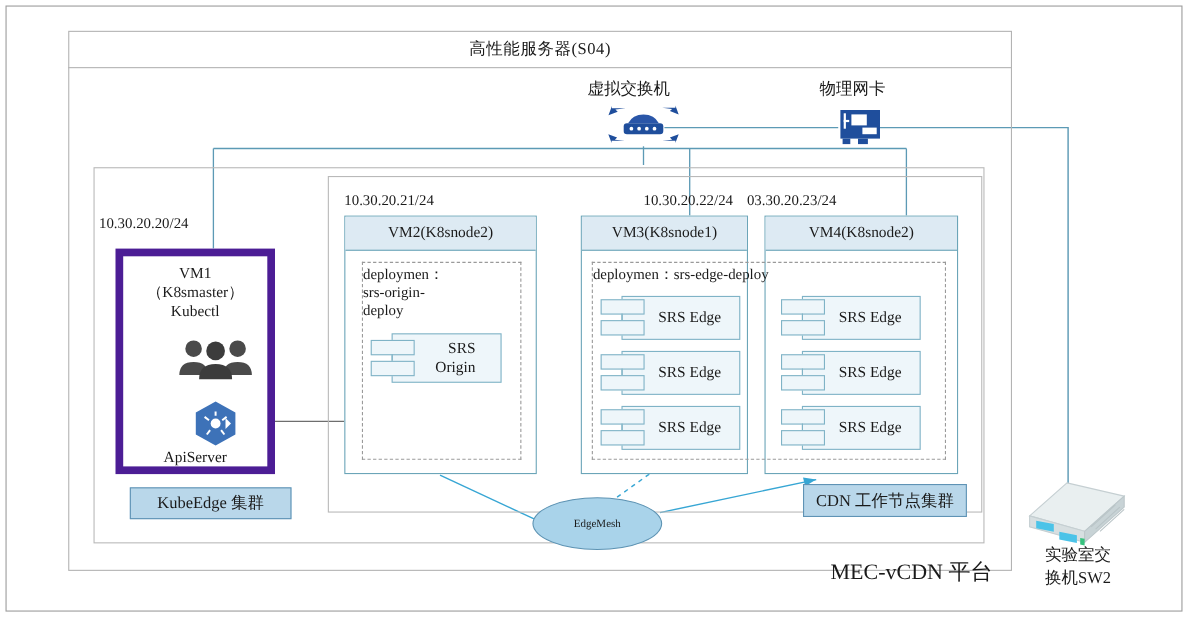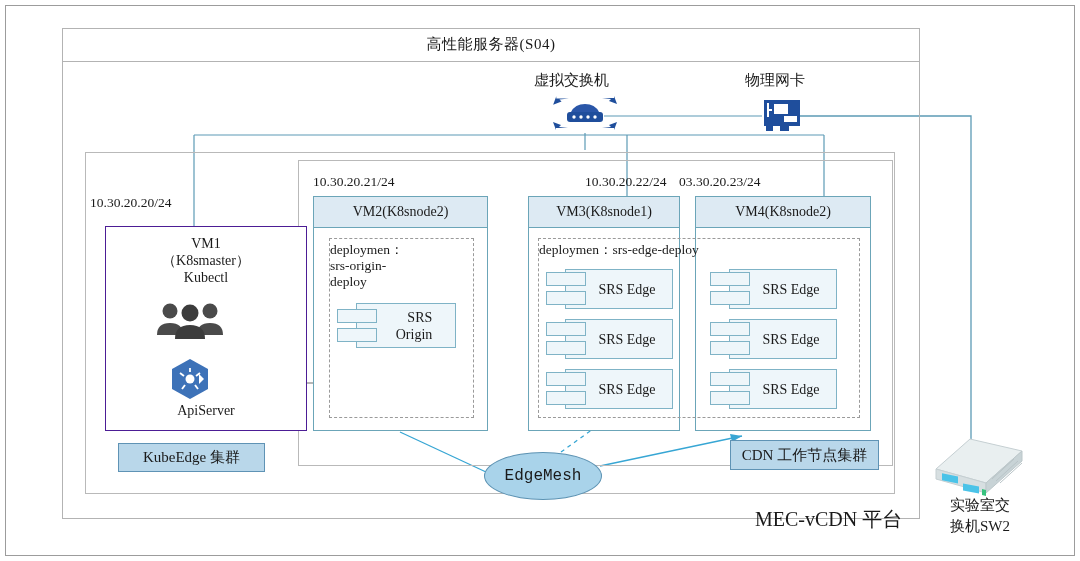--- a/index.html
+++ b/index.html
@@ -36,21 +36,21 @@
   #ip-vm1{left:90px;top:195px;}
   #ip-vm2{left:313px;top:174px;}
   #ip-vm3{left:541px;top:174px;margin-left:44px;}
   #ip-vm4{left:679px;top:174px;}
 
   
   .vm{border:1px solid #6ba5b8;background:#fff;}
   .vm-title{height:30px;background:#ddeaf3;border-bottom:1px solid #6ba5b8;
       display:flex;align-items:center;justify-content:center;font-size:14px;white-space:nowrap;}
 
-  #vm1{left:105px;top:226px;width:202px;height:205px;border:1px solid #4c1d95;background:#fff;}
+  #vm1{left:105px;top:226px;width:145px;height:205px;border:7px solid #4c1d95;background:#fff;}
   #vm1 .v1l{text-align:center;font-size:14px;line-height:17px;}
 
   #vm2{left:313px;top:196px;width:175px;height:235px;}
   #vm3{left:528px;top:196px;width:152px;height:235px;}
   #vm4{left:695px;top:196px;width:176px;height:235px;}
 
   
   .deploy{position:absolute;border:1.3px dashed #9a9a9a;box-sizing:border-box;}
   #deploy-vm2{left:329px;top:238px;width:145px;height:180px;}
   #deploy-edge{left:538px;top:238px;width:322px;height:180px;}
@@ -68,21 +68,21 @@
 
   
   .chip{position:absolute;background:#b9d7ea;border:1px solid #5f93b5;
         display:flex;align-items:center;justify-content:center;font-size:15px;white-space:nowrap;}
   #chip-kubeedge{left:118px;top:443px;width:145px;height:27px;}
   #chip-cdn{left:730px;top:440px;width:147px;height:28px;}
 
   
   #edgemesh{left:484px;top:452px;width:118px;height:48px;border-radius:50%;
       background:#a9d3ea;border:1px solid #5d93b3;display:flex;align-items:center;justify-content:center;
-      font-size:16px;font-family:Liberation Mono, monospace;}
+      font-size:10px;}
 
   
   #sw2-label{left:935px;top:495px;width:90px;text-align:center;font-size:15px;line-height:21px;}
 
   svg.ovl{position:absolute;left:0;top:0;width:1080px;height:561px;pointer-events:none;}
 </style>
 </head>
 <body>
 
 <div id="canvas">

